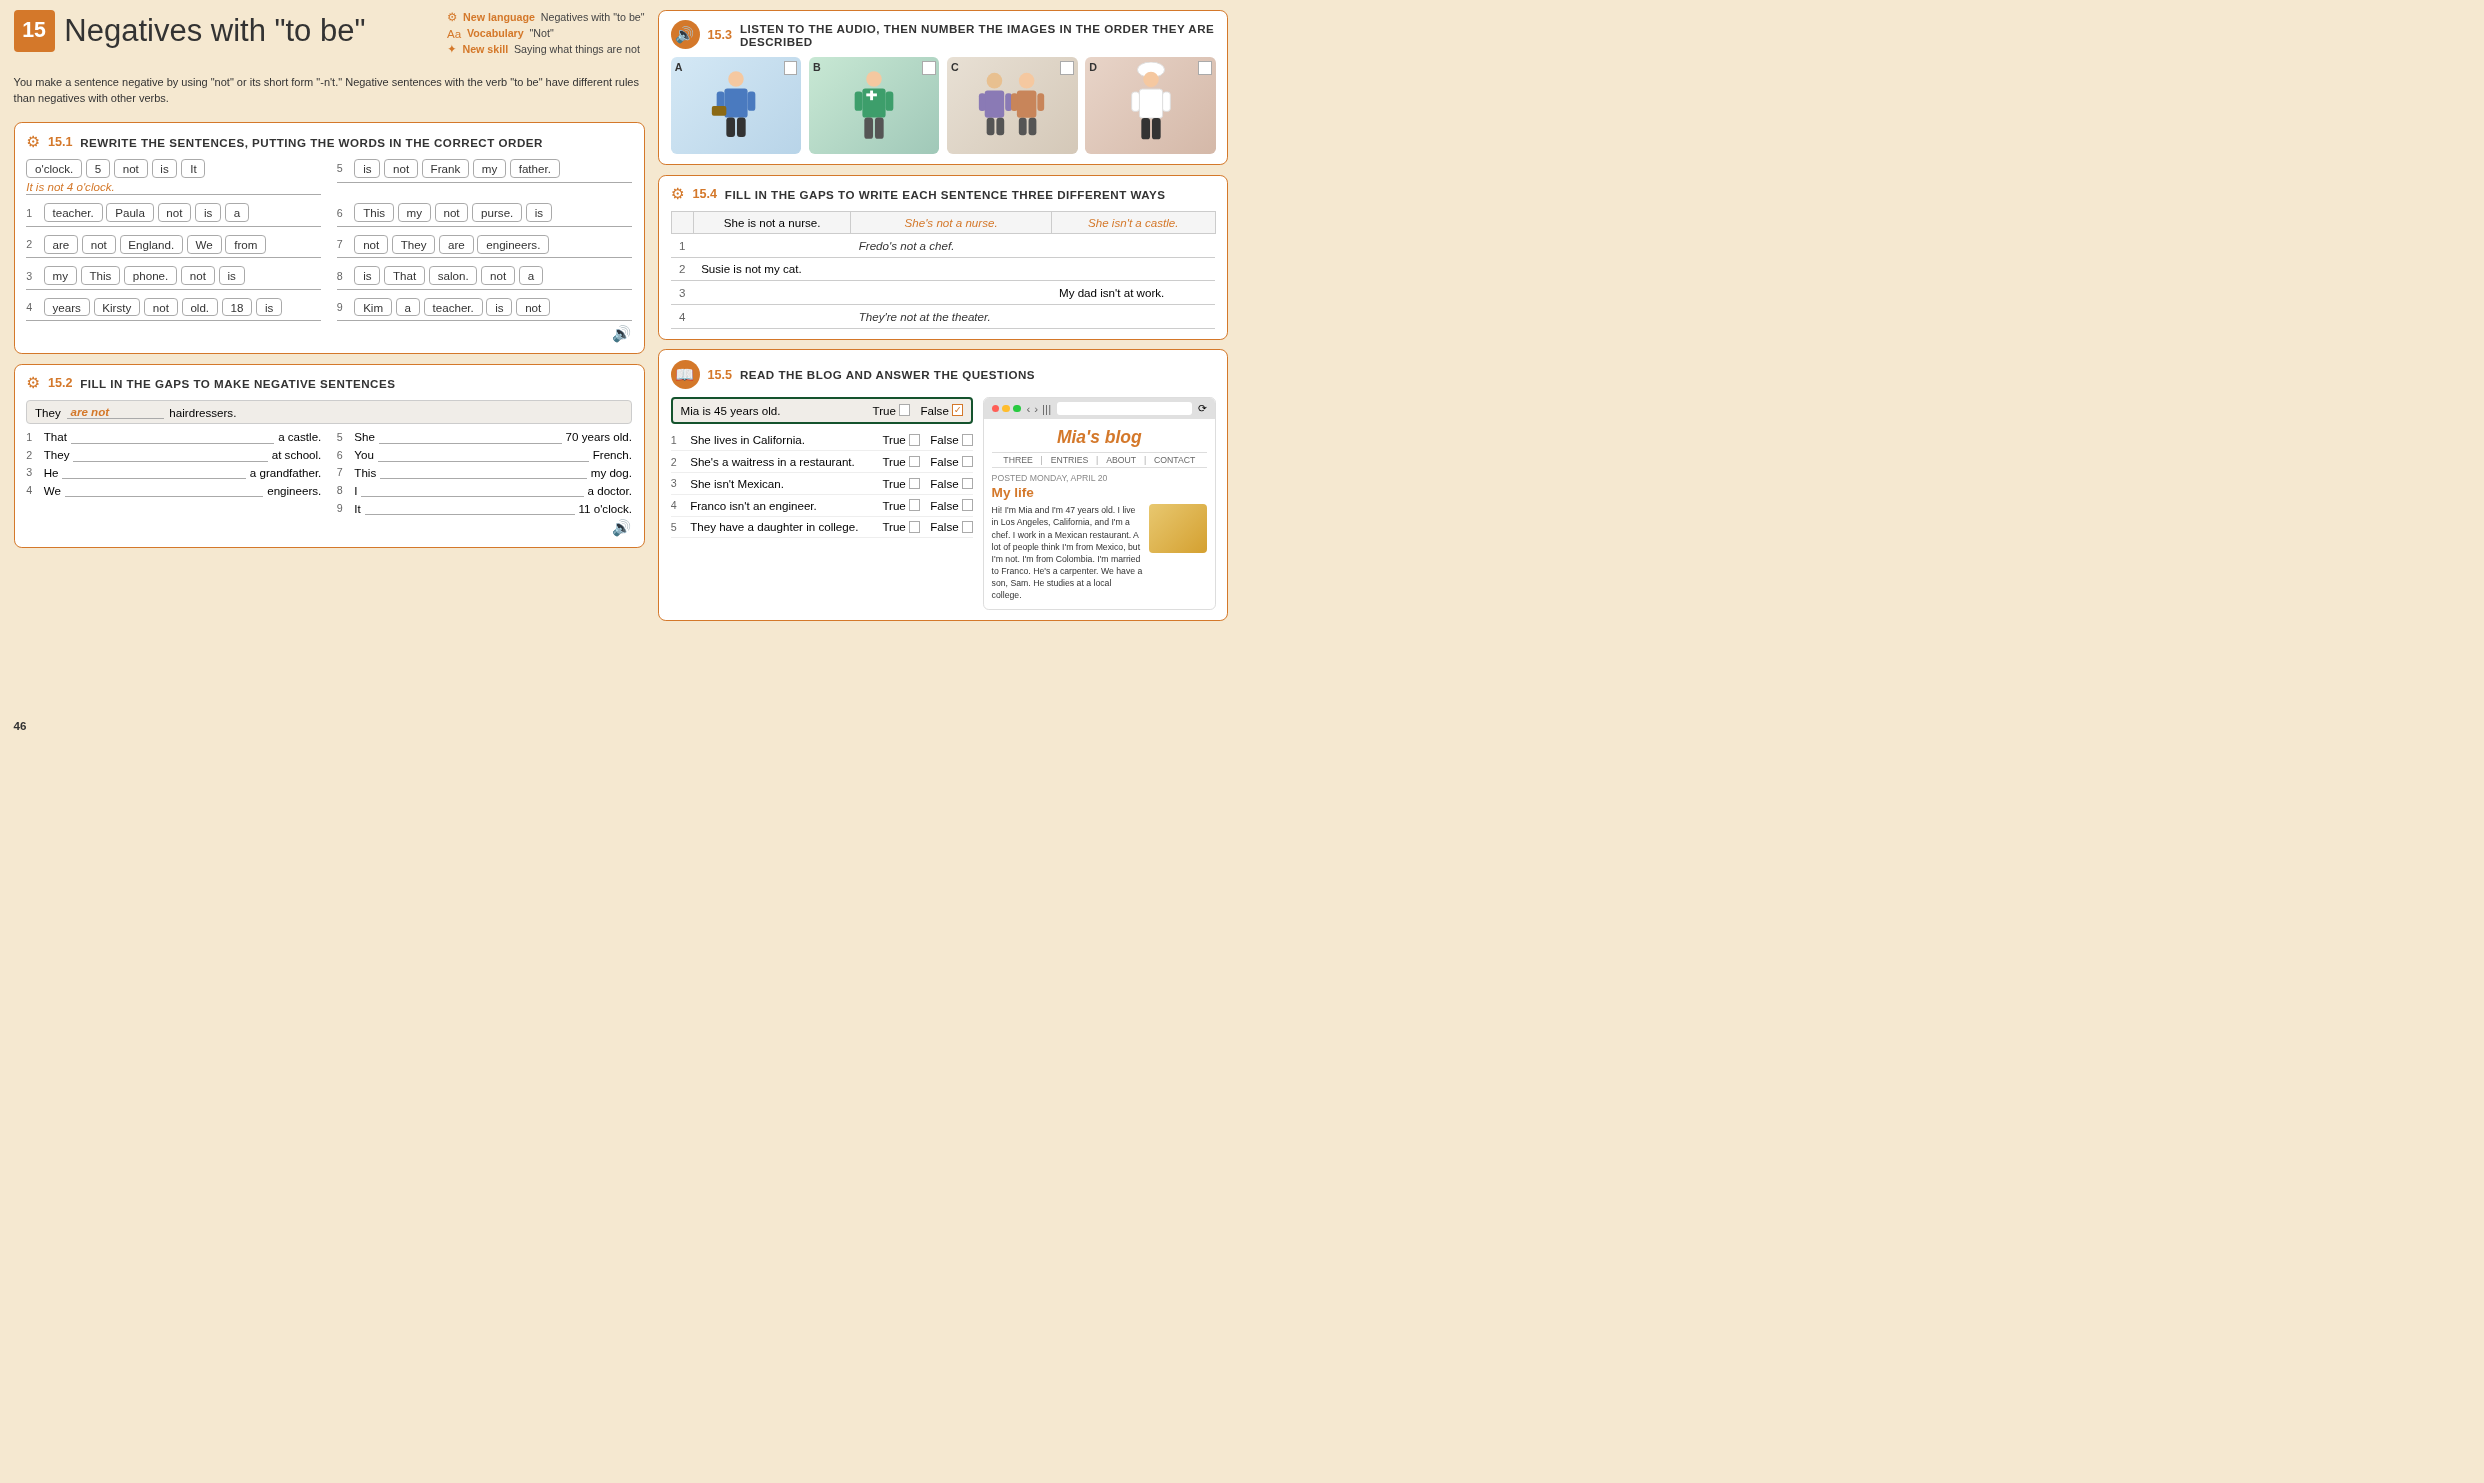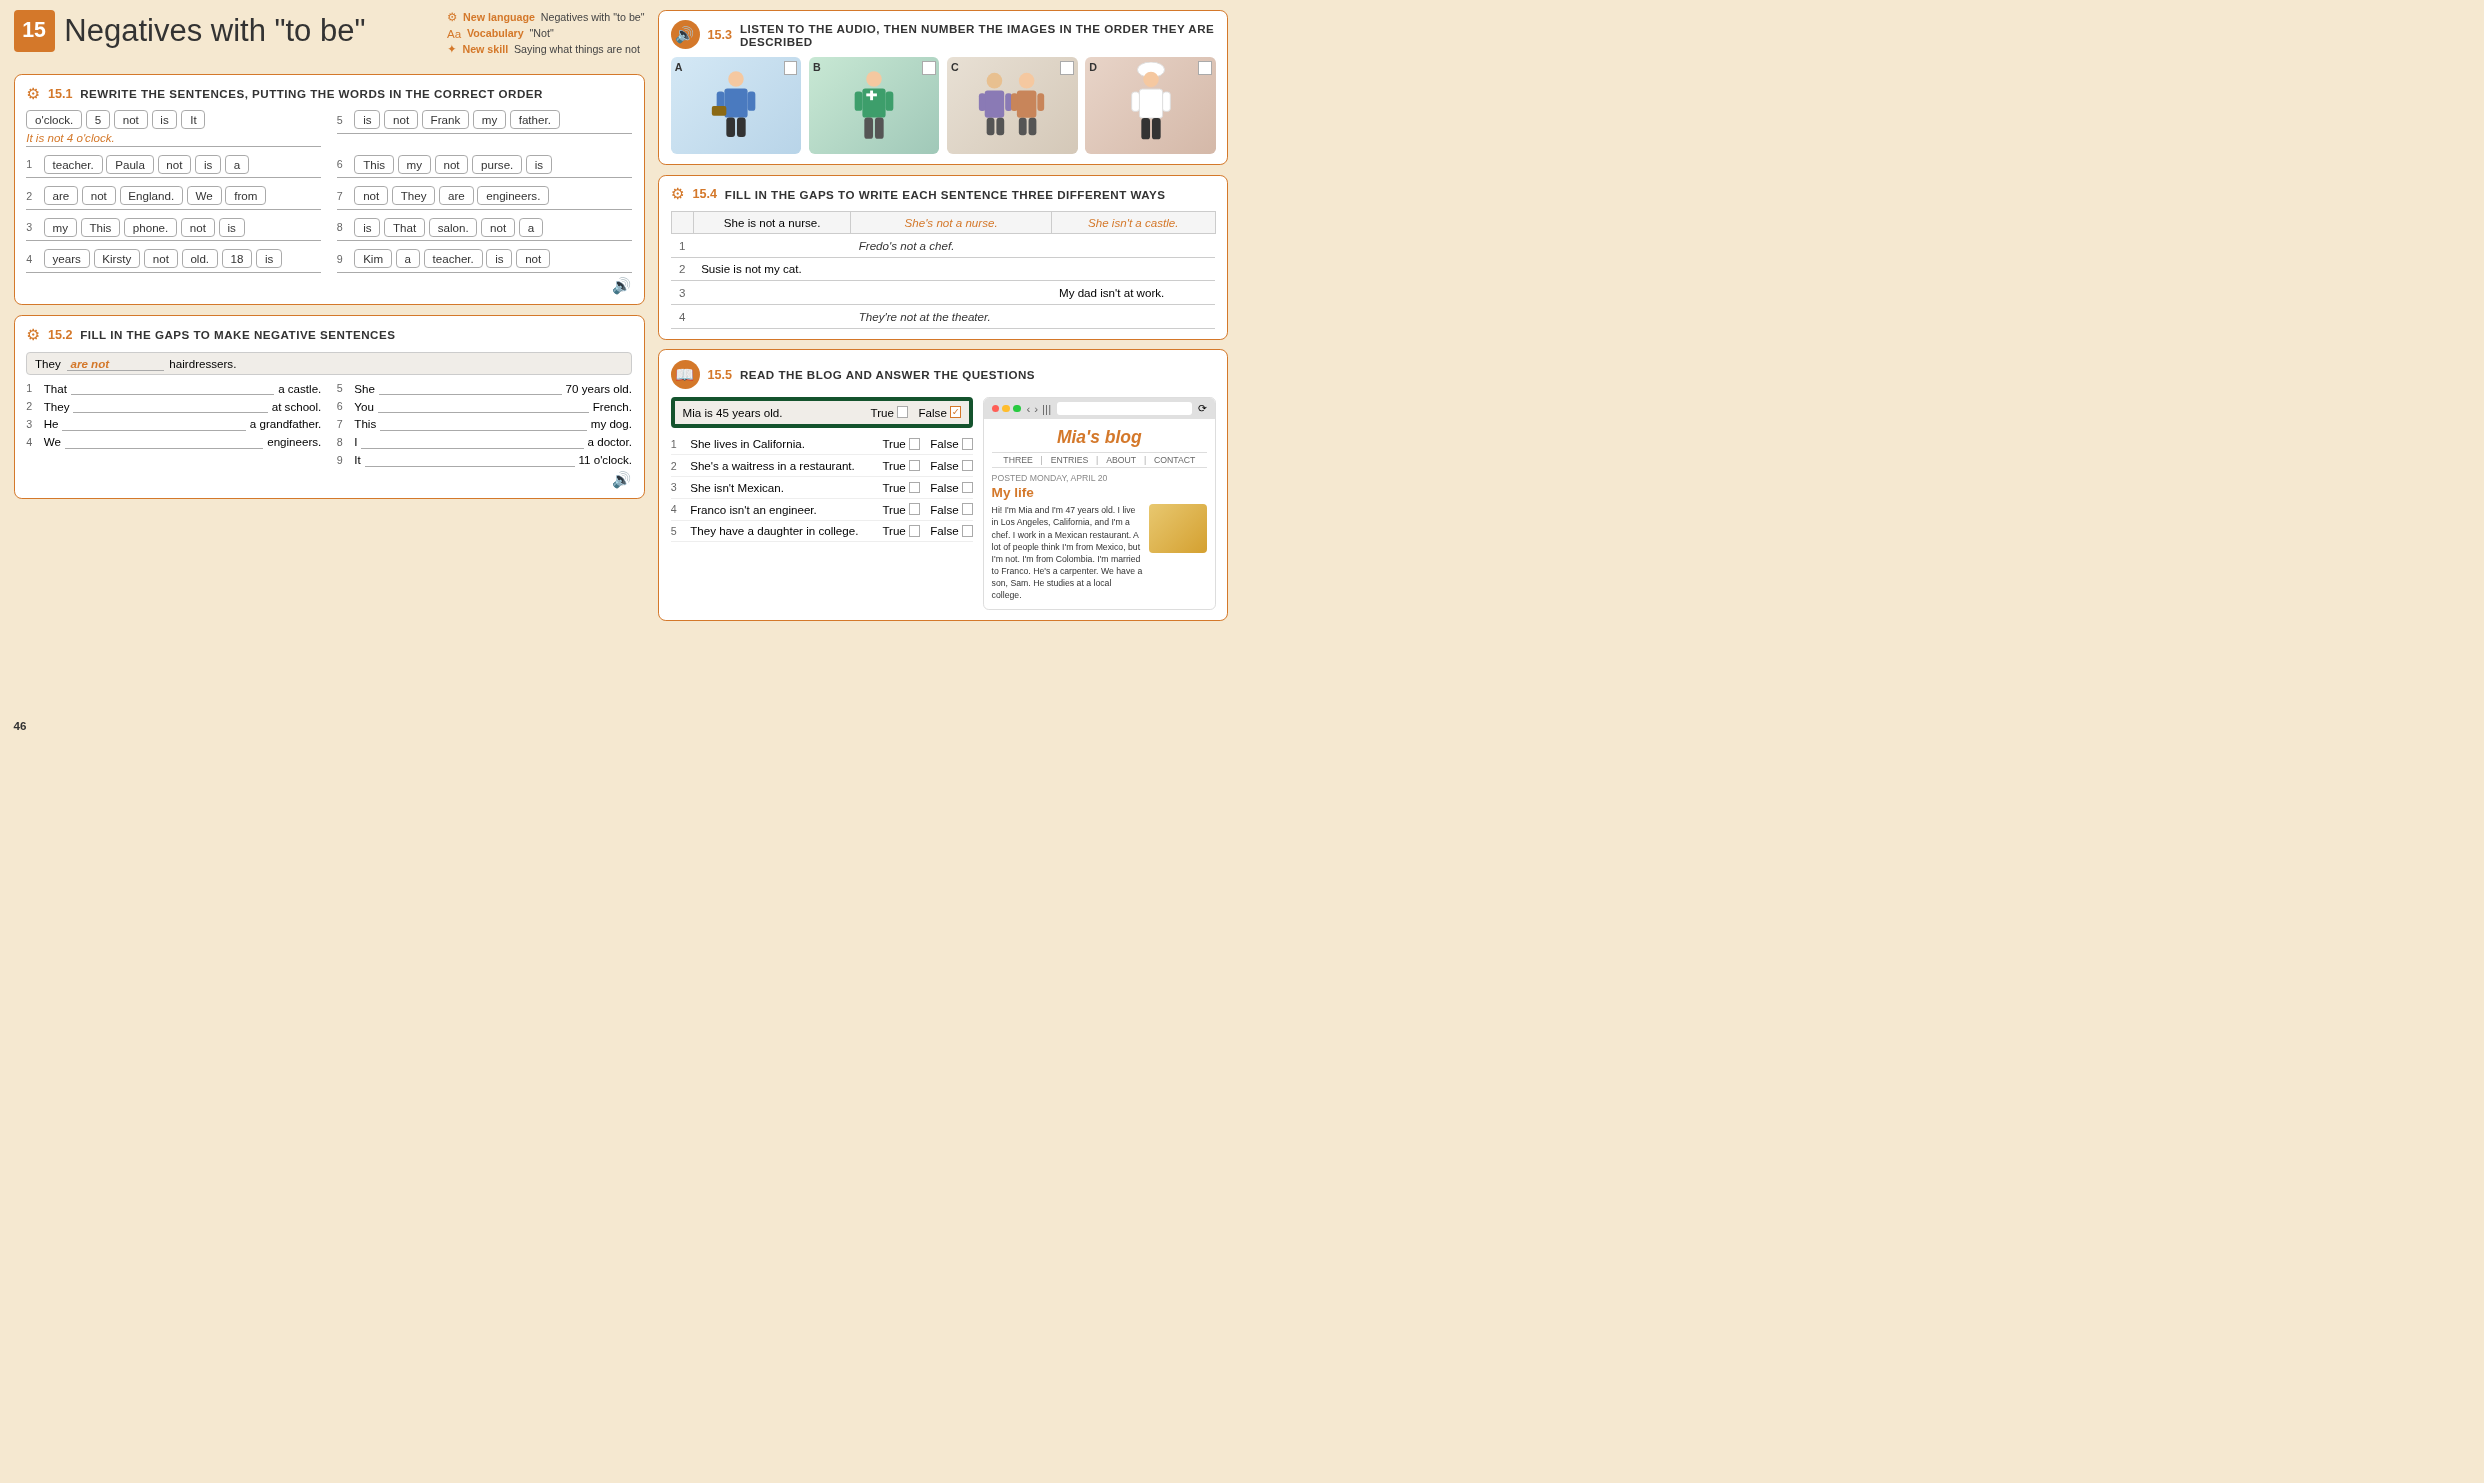--- a/index.html
+++ b/index.html
@@ -456,20 +456,21 @@
           <span>"Not"</span>
         </div>
         <div class="meta-row">
           <span class="meta-icon">✦</span>
           <span class="meta-label">New skill</span>
           <span>Saying what things are not</span>
         </div>
       </div>
     </div>
 
+    <p class="description-text">You make a sentence negative by using "not" or its short form "-n't." Negative sentences with the verb "to be" have different rules than negatives with other verbs.</p>
 
     <div class="section-box">
       <div class="section-header">
         <span class="section-icon">⚙</span>
         <span class="section-number">15.1</span>
         <span class="section-title">REWRITE THE SENTENCES, PUTTING THE WORDS IN THE CORRECT ORDER</span>
       </div>
 
       <div style="display:grid; grid-template-columns:1fr 1fr; gap:7.8px 15.5px;">
 
@@ -819,21 +820,21 @@
       <div class="section-header">
         <div class="book-icon">📖</div>
         <span class="section-number">15.5</span>
         <span class="section-title">READ THE BLOG AND ANSWER THE QUESTIONS</span>
       </div>
 
       <div class="blog-section">
 
         <div class="questions-col">
 
-          <div style="background:#f0ede8; border:4px solid #14532d; border-radius:3.9px; padding:4.9px 7.8px; display:flex; align-items:center; gap:7.8px; margin-bottom:5.8px;">
+          <div style="background:#f0ede8; border:2px solid #14532d; border-radius:3.9px; padding:4.9px 7.8px; display:flex; align-items:center; gap:7.8px; margin-bottom:5.8px;">
             <span style="flex:1; font-size:11.6px;">Mia is 45 years old.</span>
             <div class="tf-options">
               <div class="tf-option">
                 <span>True</span>
                 <span class="checkbox-empty"></span>
               </div>
               <div class="tf-option">
                 <span>False</span>
                 <span class="checkbox-checked"></span>
               </div>

